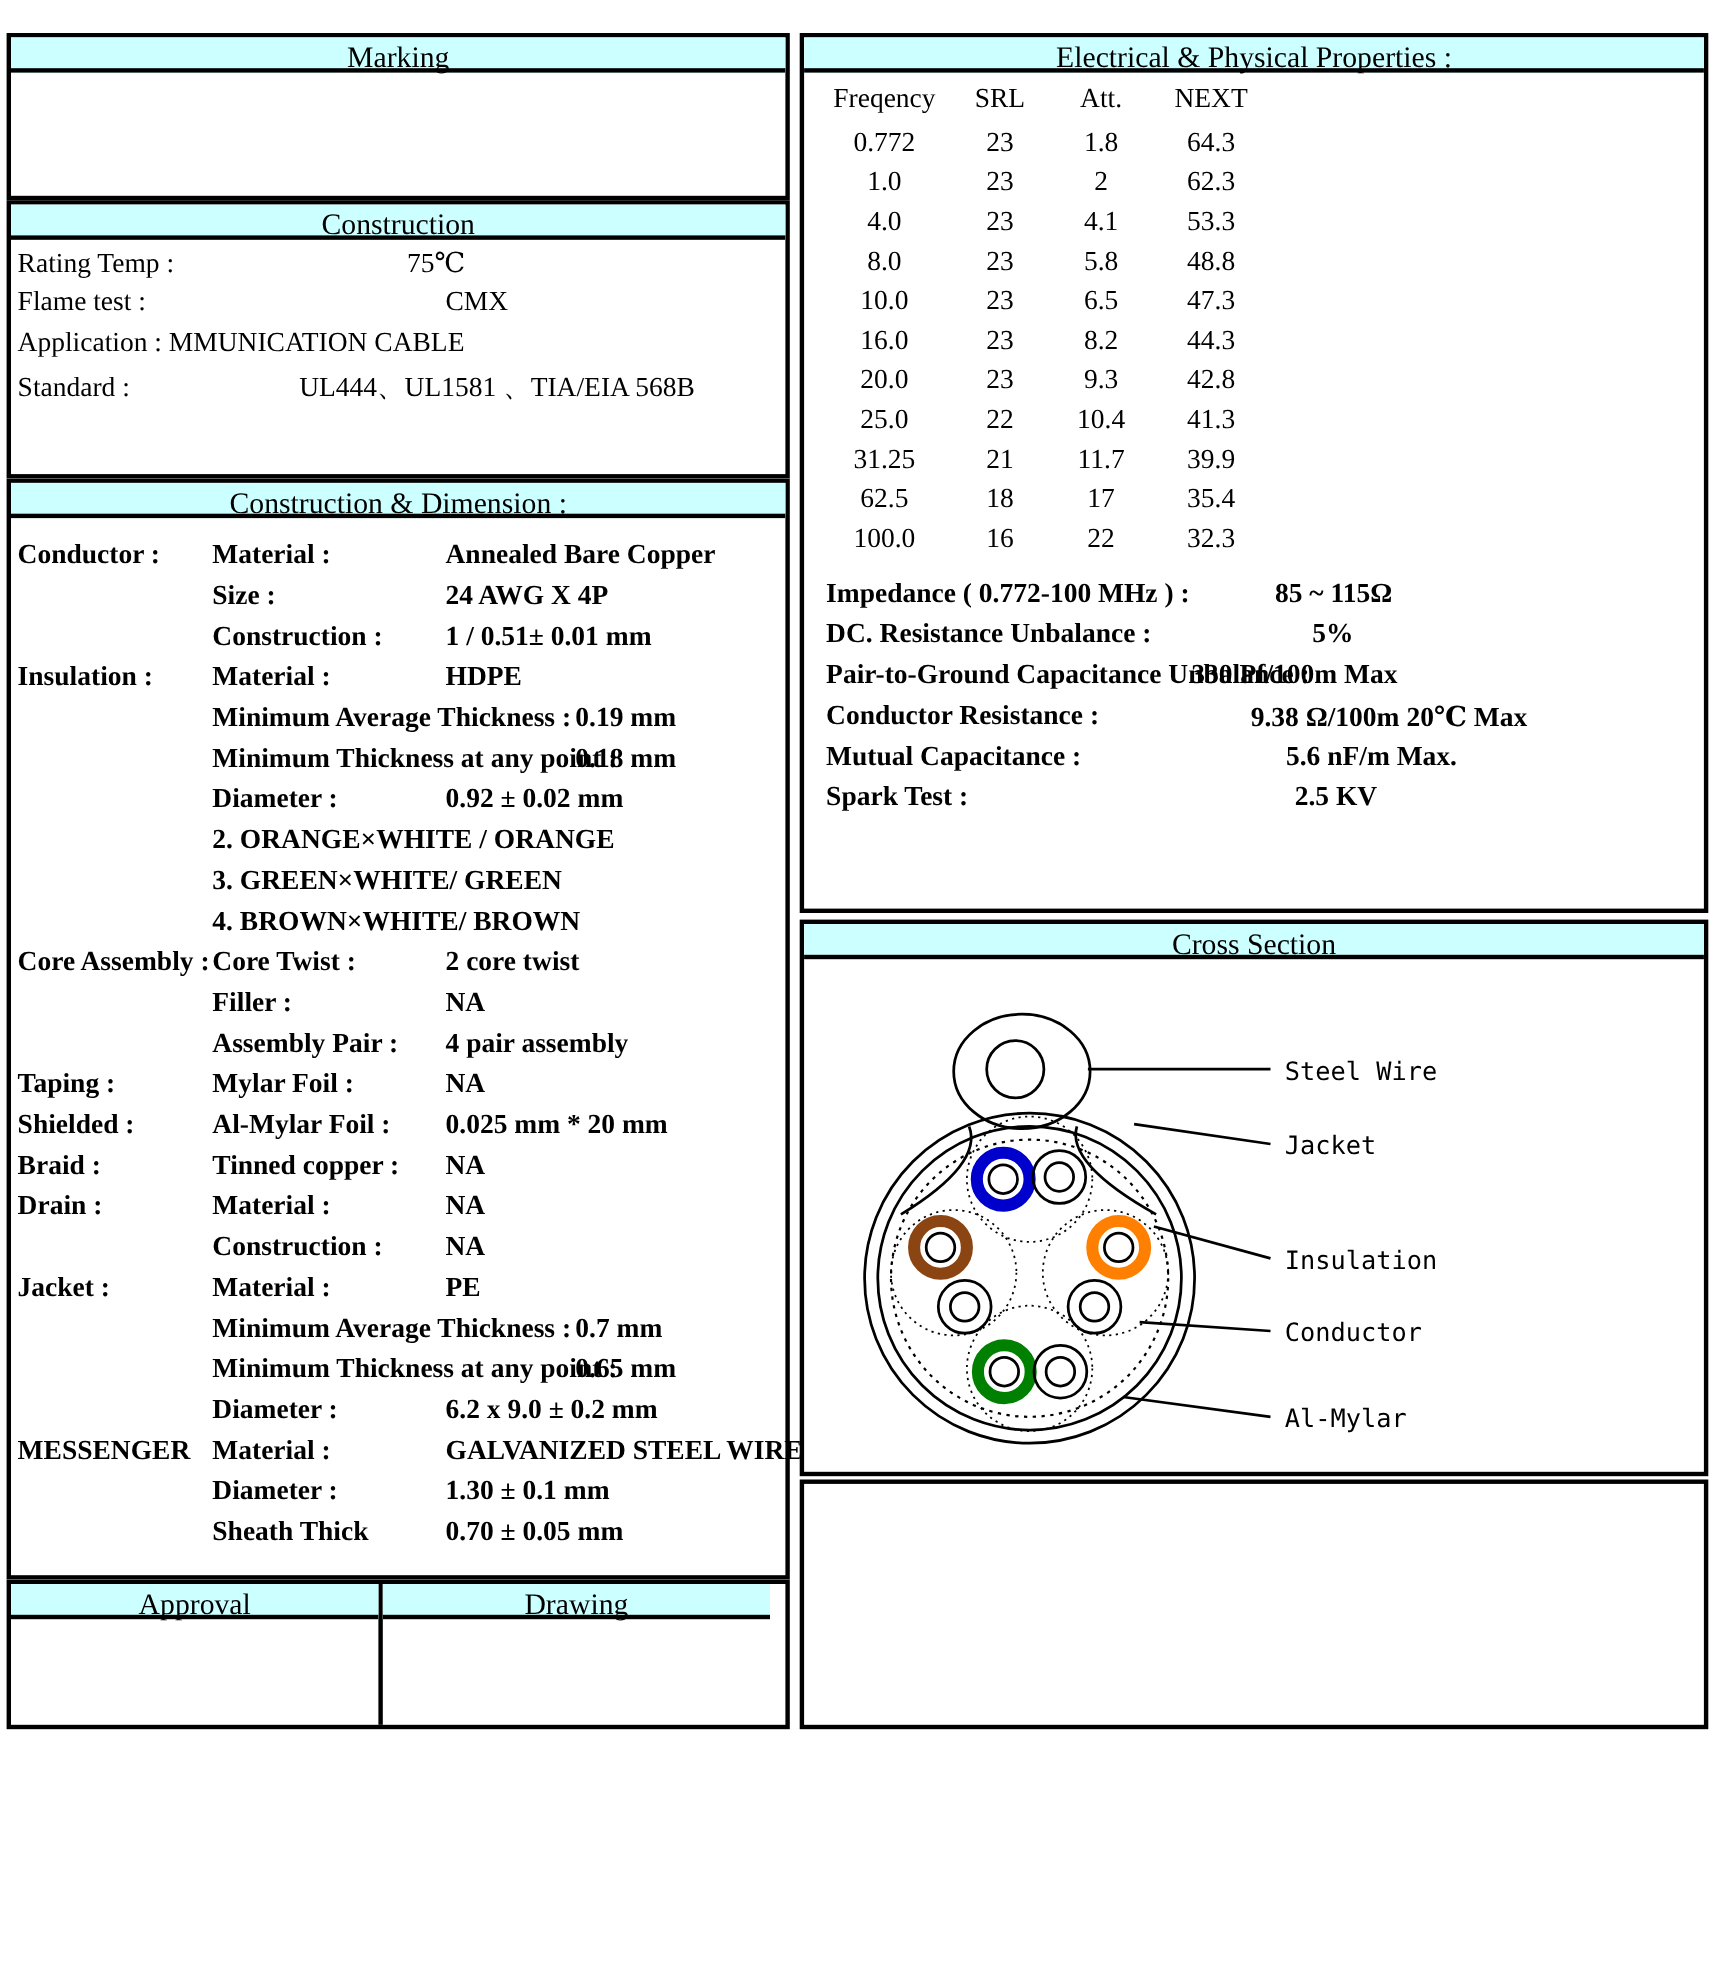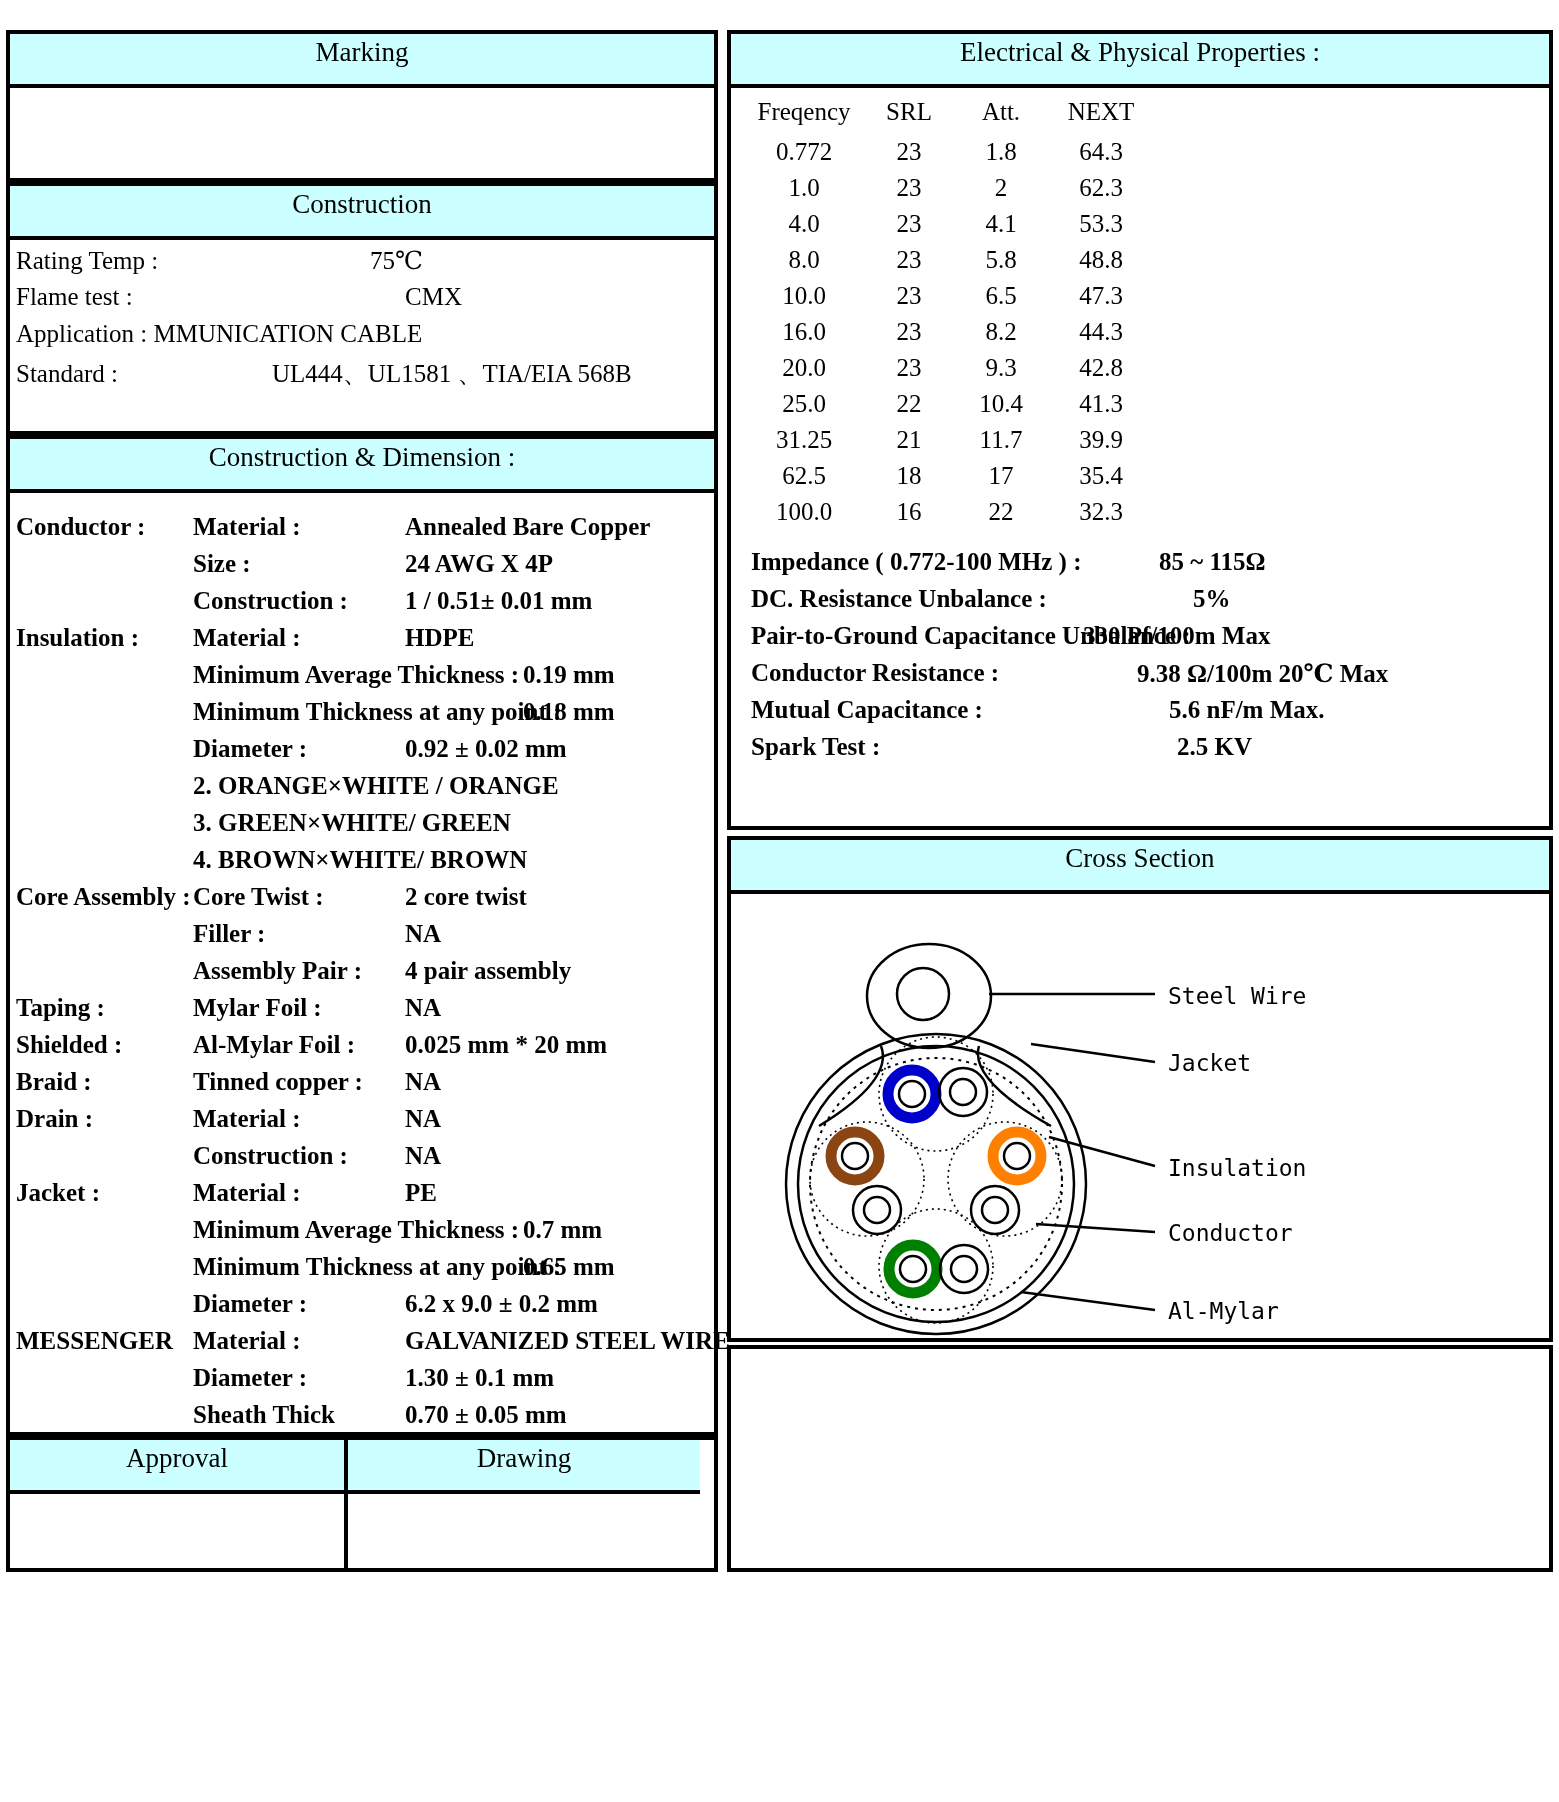--- a/index.html
+++ b/index.html
@@ -27,21 +27,21 @@
     border: 4px solid #000;
     background: #fff;
     box-sizing: border-box;
   }
   .band {
     background: #ccffff;
     border-bottom: 4px solid #000;
     text-align: center;
     font-size: 27px;
     line-height: 36px;
-    height: 54px;
+    height: 32px;
     box-sizing: border-box;
     white-space: nowrap;
   }
 
   .body-area { padding: 0; }
 
   .row {
     display: flex;
     align-items: baseline;
     height: 37px;

